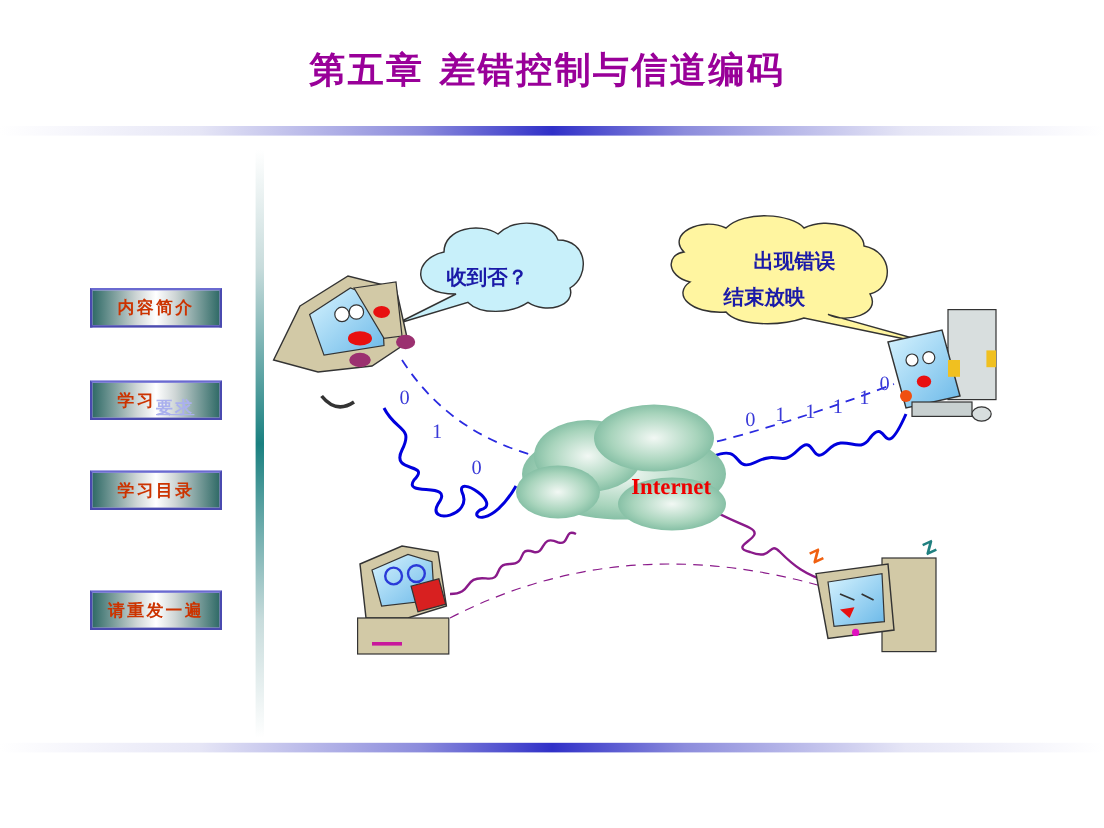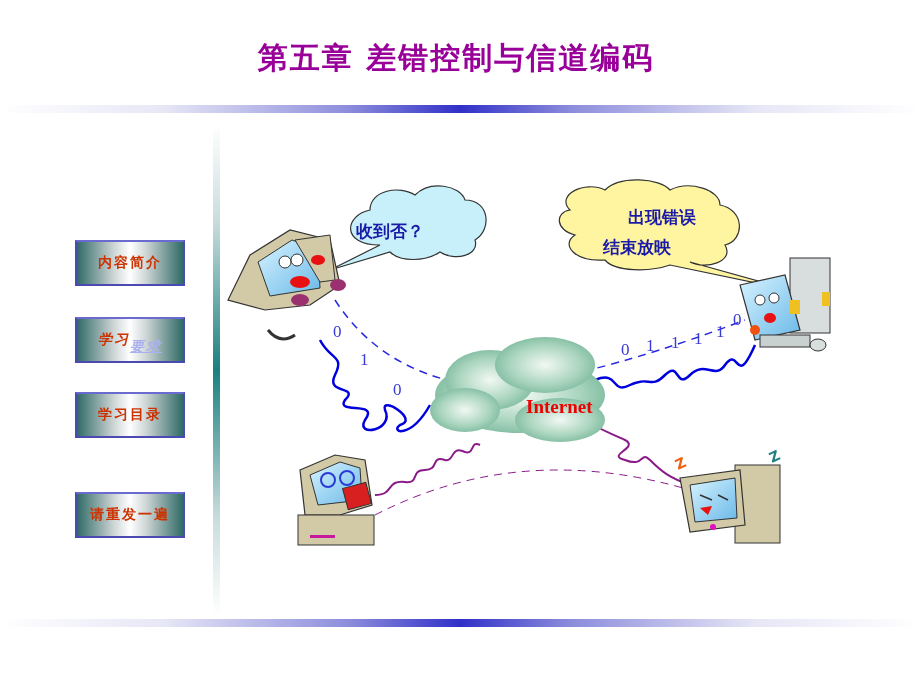--- a/index.html
+++ b/index.html
@@ -6,21 +6,21 @@
   body { width:920px; height:690px; background:#ffffff; position:relative; overflow:hidden;
          font-family: "DejaVu Sans", sans-serif; }
   .title { position:absolute; left:0; top:38px; width:912px; text-align:center;
            font-size:30px; font-weight:bold; color:#990099; letter-spacing:2px; }
   .hbar { position:absolute; left:0; width:920px; height:8px;
           background:linear-gradient(to right, #ffffff 0%, #e6e6f6 18%, #8c8cdc 38%, #3030c8 50%, #8c8cdc 62%, #e6e6f6 82%, #ffffff 100%); }
   .hbar.top { top:105px; }
   .hbar.bottom { top:619px; }
   .vbar { position:absolute; left:213px; top:125px; width:7px; height:490px;
           background:linear-gradient(to bottom, #ffffff 0%, #c8dcdc 20%, #1a8080 50%, #c8dcdc 80%, #ffffff 100%); }
-  .navbtn { position:absolute; left:75px; width:110px; height:46px; box-sizing:border-box;
+  .navbtn { position:absolute; left:75px; width:110px; height:33px; box-sizing:border-box;
             border:2px solid #4a4ab0; border-top-color:#6a6ad0;
             background:linear-gradient(to right, #2f6a66 0%, #cfd6d6 35%, #ffffff 50%, #cfd6d6 65%, #2f6a66 100%);
             display:flex; align-items:center; justify-content:center; cursor:pointer;
             font-size:14px; font-weight:bold; color:#cc3300; letter-spacing:2px; }
   .navbtn .hl { color:#aab0ee; text-decoration:underline;margin-top:13px; }
   .scene { position:absolute; left:0; top:0; width:920px; height:690px; }
   .bubble-text { position:absolute; font-weight:bold; color:#1a1aa8; font-size:17px; }
   .bit { position:absolute; font-family:"Liberation Serif", serif; color:#3a3ad8; font-size:17px; }
   .inet { position:absolute; font-family:"Liberation Serif", serif; font-weight:bold; color:#ee0000; font-size:19px; }
 </style>
@@ -28,21 +28,21 @@
 <body>
 
 <div class="title">第五章  差错控制与信道编码</div>
 <div class="hbar top"></div>
 <div class="hbar bottom"></div>
 <div class="vbar"></div>
 
 <div class="navbtn" style="top:240px;">
   <span>内容简介</span>
 </div>
-<div class="navbtn" style="top:317px;font-style:italic;">
+<div class="navbtn" style="top:317px;">
   <span>学习</span>
     <span class="hl">要求</span>
 </div>
 <div class="navbtn" style="top:392px;align-items:center;">
   <span>学习目录</span>
 </div>
 <div class="navbtn" style="top:492px;">
   <span>请重发一遍</span>
 </div>
 
@@ -135,21 +135,21 @@
     <path d="M680,478 L740,470 L745,525 L690,532 Z" fill="#d2c9a6" stroke="#333" stroke-width="1.2"></path>
     <path d="M690,485 L735,478 L737,518 L695,522 Z" fill="url(#screeng)" stroke="#333"></path>
     <path d="M700,495 L712,500 M718,495 L728,500" stroke="#333" stroke-width="1.5"></path>
     <path d="M700,508 L712,506 L708,515 Z" fill="#e81010"></path>
     <circle cx="713" cy="527" r="3" fill="#e010c0"></circle>
     <text x="678" y="470" font-family="DejaVu Sans, sans-serif" font-weight="bold" font-size="14" fill="#f06010" transform="rotate(-25 678 470)">Z</text>
     <text x="772" y="463" font-family="DejaVu Sans, sans-serif" font-weight="bold" font-size="14" fill="#208080" transform="rotate(-25 772 463)">Z</text>
   </g>
 </svg>
 
-<div class="bubble-text" style="left:356px; top:220px;">收到否？</div>
+<div class="bubble-text" style="left:372px; top:220px;">收到否？</div>
 <div class="bubble-text" style="left:628px; top:206px;">出现错误</div>
 <div class="bubble-text" style="left:603px; top:236px;">结束放映</div>
 
 <div class="bit" style="left:333px; top:322px;">0</div>
 <div class="bit" style="left:360px; top:350px;">1</div>
 <div class="bit" style="left:393px; top:380px;">0</div>
 
 <div class="bit" style="left:621px; top:340px;">0</div>
 <div class="bit" style="left:646px; top:336px;">1</div>
 <div class="bit" style="left:671px; top:333px;">1</div>

